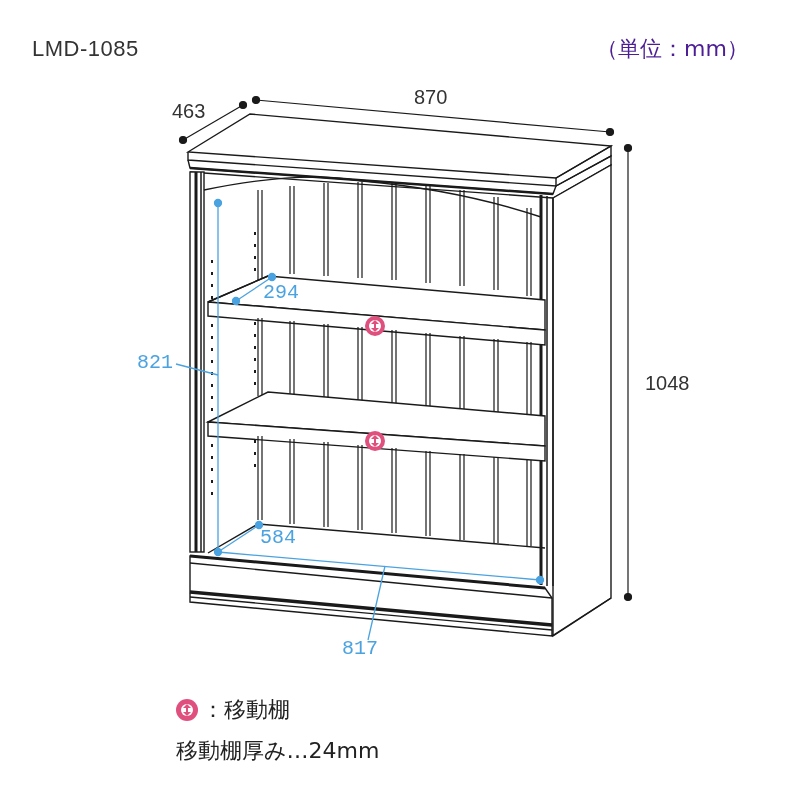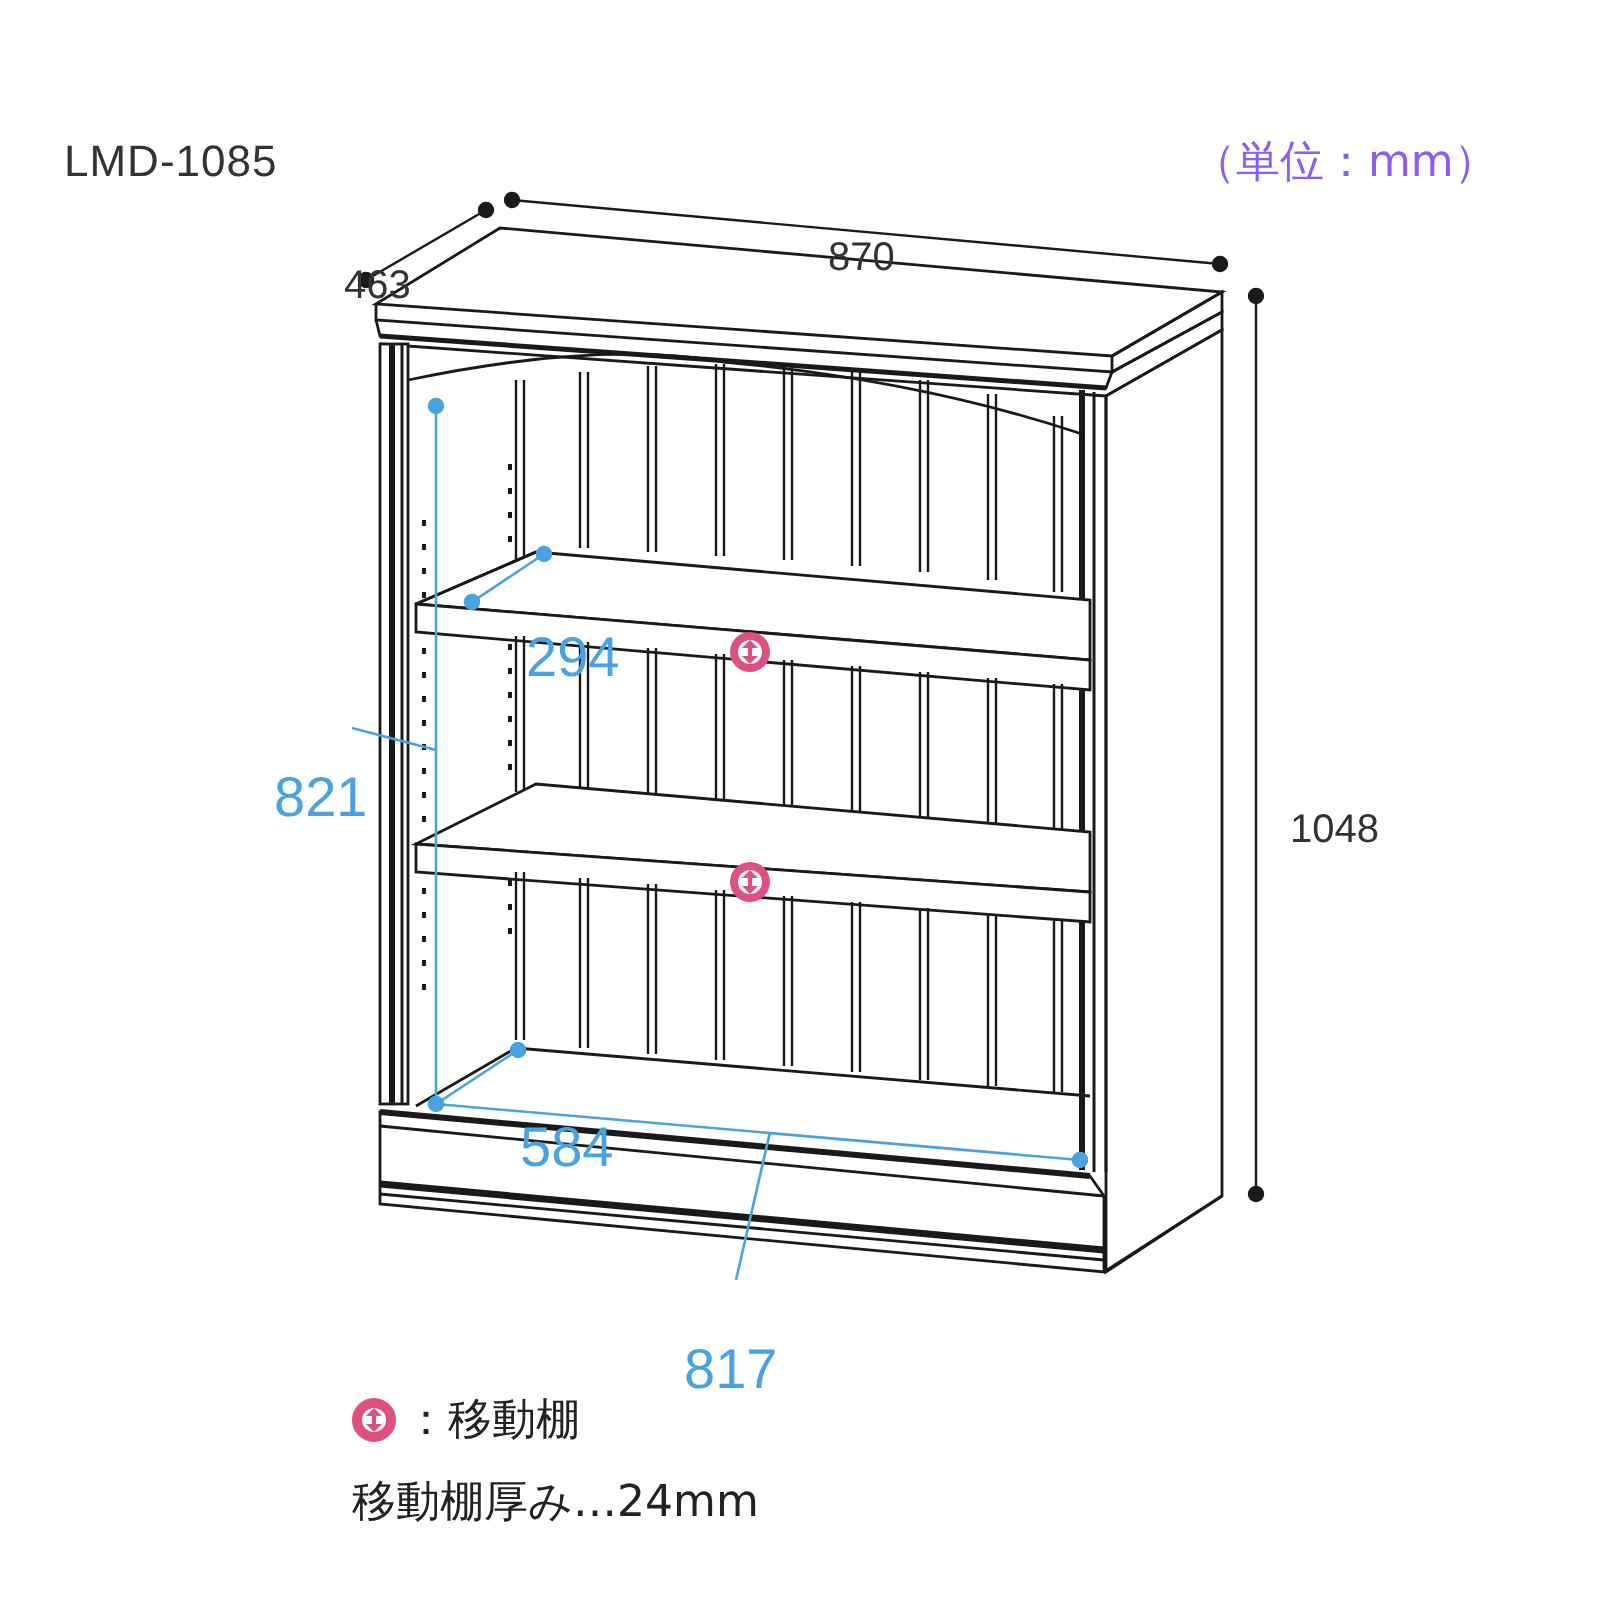--- a/index.html
+++ b/index.html
@@ -1,21 +1,21 @@
 <!DOCTYPE html>
 <html><head>
   <meta charset="utf-8">
   <style>
     html, body { margin: 0; padding: 0; background: #ffffff; }
     body { width: 800px; height: 800px; position: relative; overflow: hidden; font-family: "DejaVu Sans", sans-serif; color: #333333; }
-    .abs { position: absolute; margin-top: 32px; }
+    .abs { position: absolute; }
     .model { left: 32px; top: 36px; font-size: 22px; font-weight: 300; color: #333; letter-spacing: 0.5px; font-family: "Liberation Sans", sans-serif; }
-    .unit { left: 596px; top: 34px; font-size: 22px; color: #8b5cf6; font-family: "DejaVu Sans", sans-serif; }
+    .unit { left: 596px; top: 34px; font-size: 22px; color: #4c1d95; font-family: "DejaVu Sans", sans-serif; }
     .dim { font-size: 20px; color: #333; font-family: "Liberation Sans", sans-serif; }
-    .dim-blue { font-size: 28px; color: #4aa3e0; font-family: Liberation Sans, sans-serif; }
+    .dim-blue { font-size: 20px; color: #4aa3e0; font-family: Liberation Mono, monospace; }
     svg.drawing { position: absolute; left: 0; top: 0; }
     .legend-row { position: absolute; font-size: 22px; color: #222; font-family: "DejaVu Sans", sans-serif; white-space: nowrap; display: flex; align-items: center; }
     .legend-icon { width: 22px; height: 22px; border-radius: 50%; background: #e0507f; display: inline-flex; align-items: center; justify-content: center; margin-right: 4px; }
   </style>
 </head>
 <body>
 
 <div class="abs model">LMD-1085</div>
 <div class="abs unit">（単位：mm）</div>
 

